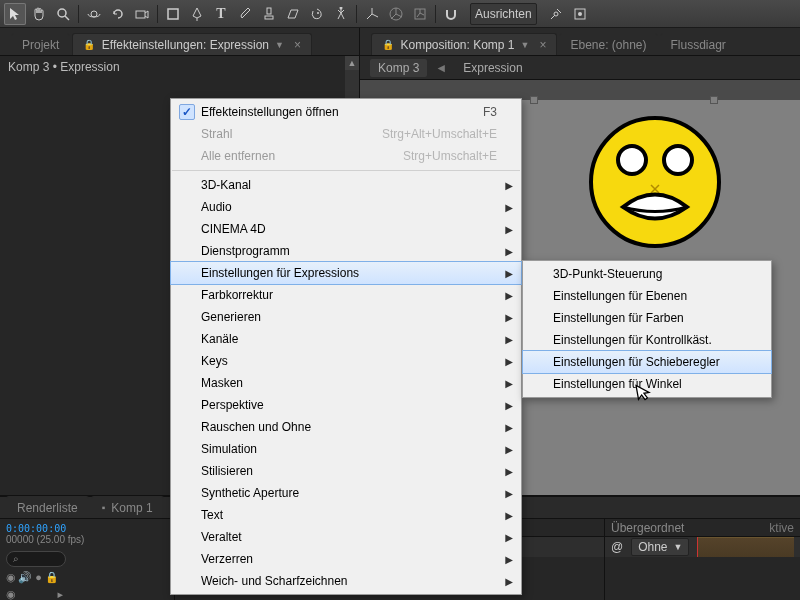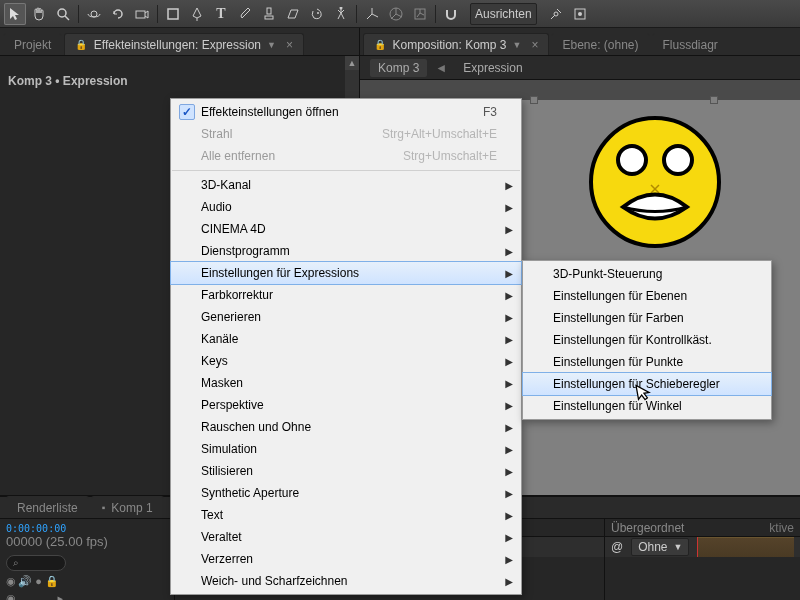--- a/index.html
+++ b/index.html
@@ -8,50 +8,50 @@
   
   .toolbar { height: 28px; background: linear-gradient(#4a4a4a,#3a3a3a); border-bottom:1px solid #1a1a1a; display:flex; align-items:center; padding:0 4px; gap:2px; }
   .tool { width:22px; height:22px; display:flex; align-items:center; justify-content:center; border-radius:2px; color:#ccc; }
   .tool.sel { background:#555; box-shadow:inset 0 0 0 1px #777; }
   .tool-sep { width:1px; height:18px; background:#222; margin:0 2px; }
   .align-group { display:flex; align-items:center; background:#3a3a3a; border:1px solid #222; border-radius:2px; height:22px; padding:0 4px; gap:4px; margin-left:6px;}
   .panel-left { width:360px; border-right:1px solid #111; display:flex; flex-direction:column; }
   .panel-right { flex:1; display:flex; flex-direction:column; }
   .columns { display:flex; height: calc(600px - 28px); }
 
-  .tab-strip { height:28px; background:#2a2a2a; display:flex; align-items:flex-end; padding-left:3px; gap:0; border-bottom:1px solid #111;}
+  .tab-strip { height:28px; background:#2a2a2a; display:flex; align-items:flex-end; padding-left:11px; gap:0; border-bottom:1px solid #111;}
   .tab { background:#353535; color:#ccc; padding:4px 10px; border:1px solid #222; border-bottom:none; border-radius:3px 3px 0 0; margin-right:2px; display:flex; align-items:center; gap:6px; height:22px; }
   .tab.inactive { background:#2a2a2a; color:#888; border-color:#2a2a2a;}
   .tab .lock { font-size:10px; color:#888; }
   .tab .dd { font-size:9px; color:#888; }
   .tab .close { color:#888; margin-left:4px; }
 
   .proj-area { flex:1; background:#262626; position:relative; }
-  .proj-header { padding:18px 8px; color:#bbb;font-weight:bold; }
+  .proj-header { padding:4px 8px; color:#bbb; }
   .scroll-gutter { position:absolute; right:0; top:0; bottom:0; width:14px; background:#333; }
   .scroll-btn { height:14px; background:#3e3e3e; display:flex;align-items:center;justify-content:center;font-size:9px;color:#999;}
   
   .comp-body { flex:1; background:#4a4a4a; position:relative; overflow:hidden; }
   .canvas { position:absolute; left:20px; top:20px; right:0; bottom:0; background:#808080; }
   .breadcrumb { height:24px; background:#2a2a2a; border-bottom:1px solid #111; display:flex; align-items:center; padding:0 10px; gap:8px; color:#aaa; }
   .bc-item { padding:2px 8px; border-radius:2px;}
   .bc-item.active { background:#3a3a3a; }
   .bc-sep { color:#777; }
 
   
   .smiley { position:absolute; left:565px; top:100px; width:140px; height:140px; }
   .handle { position:absolute; width:8px; height:8px; border:1px solid #555; background:#808080; }
   
   
   .timeline-area { position:absolute; bottom:0; left:0; right:0; height:105px; background:#262626; border-top:2px solid #111; }
   .tl-tabs { height:22px; background:#2a2a2a; display:flex; align-items:flex-end; padding-left:6px; border-bottom:1px solid #111;}
   .tl-content { display:flex; height: calc(100% - 22px); }
   .tl-left { width:175px; border-right:1px solid #111; padding:4px 6px; }
   .tc { color:#2fa3ff; font-family:monospace; font-size:10px; }
-  .tc-sub { color:#888; font-size:13px; }
+  .tc-sub { color:#888; font-size:10px; }
   .search { margin-top:4px; width:60px; height:16px; background:#1a1a1a; border:1px solid #444; border-radius:8px; display:flex; align-items:center; padding:0 6px; color:#888; font-size:10px;}
   .icon-row { display:flex; gap:3px; margin-top:4px; color:#888; font-size:11px;}
   .tl-mid { width:430px; border-right:1px solid #111; }
   .tl-mid-head { display:flex; height:18px; align-items:center; padding:0 6px; color:#888; font-size:10px; gap:10px; border-bottom:1px solid #111;}
   .tl-row { display:flex; align-items:center; height:20px; padding:0 6px; gap:6px; background:#2e2e2e;}
   .tl-right { flex:1; }
   .tl-right-head { height:18px; border-bottom:1px solid #111; padding:0 6px; color:#888; font-size:12px; display:flex; align-items:center;}
   .dd-box { background:#3a3a3a; border:1px solid #222; padding:1px 6px; border-radius:2px; display:flex; align-items:center; gap:6px;}
   .track-strip { height:20px; background:linear-gradient(#55432a,#4a3a24); margin-top:0; border-top:1px solid #6a5530; position:relative;}
   .playhead { position:absolute; left:0; top:0; bottom:0; width:1px; background:#c33; }
@@ -211,21 +211,21 @@
       <div class="scroll-gutter">
         <div class="scroll-btn">▲</div>
       </div>
     </div>
   </div>
 
   <div class="panel-right">
     <div class="tab-strip">
       <div class="tab">
         <span class="lock">🔒</span>
-        <span>Komposition: Komp 3</span>
+        <span>Komposition: Komp 1</span>
         <span class="dd">▼</span>
         <span class="close">×</span>
       </div>
       <div class="tab inactive">
           <span>Ebene: (ohne)</span>
         </div>
       <div class="tab inactive" style="border-radius:3px 0 0 0">
           <span>Flussdiagr</span>
         </div>
     </div>
@@ -416,23 +416,20 @@
     </div>
   <div class="mi">
       <span>Einstellungen für Ebenen</span>
     </div>
   <div class="mi">
       <span>Einstellungen für Farben</span>
     </div>
   <div class="mi">
       <span>Einstellungen für Kontrollkäst.</span>
     </div>
-  <div class="mi">
-      <span>Einstellungen für Punkte</span>
-    </div>
   <div class="mi hl">
       <span>Einstellungen für Schieberegler</span>
     </div>
   <div class="mi">
       <span>Einstellungen für Winkel</span>
     </div>
 </div>
 
 <div class="cursor">
   <svg width="16" height="18" viewBox="0 0 12 14">

